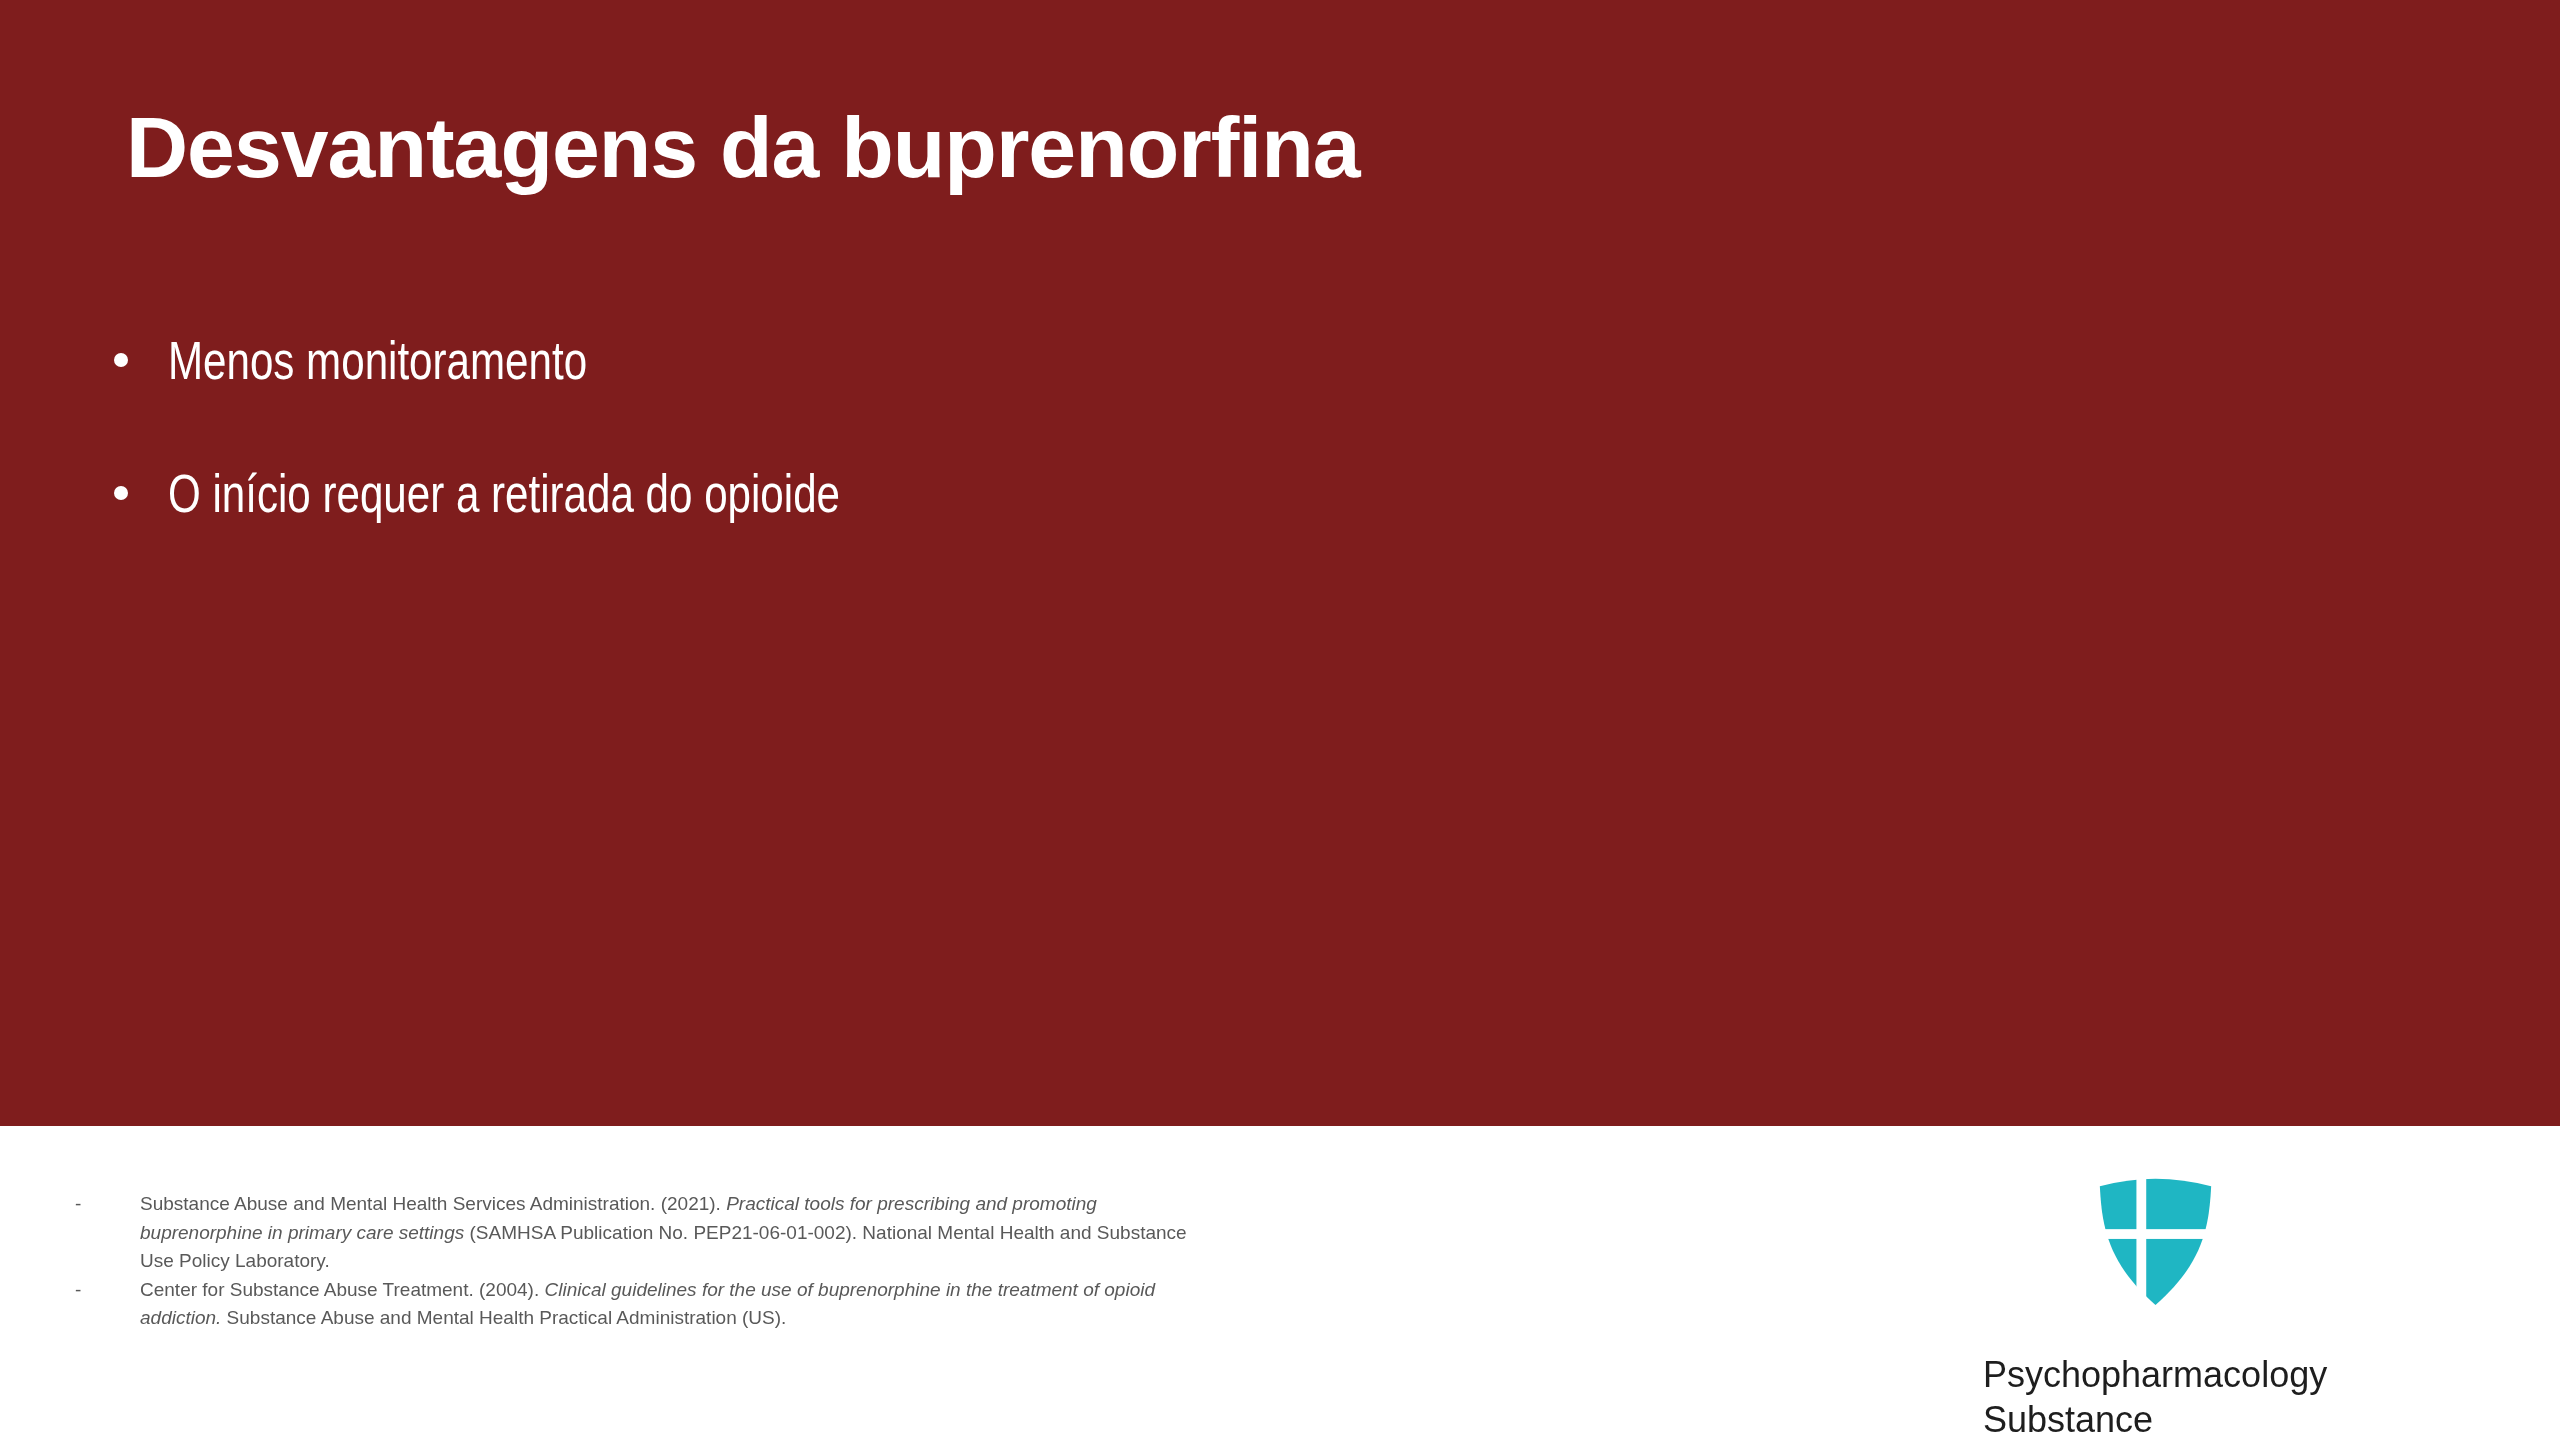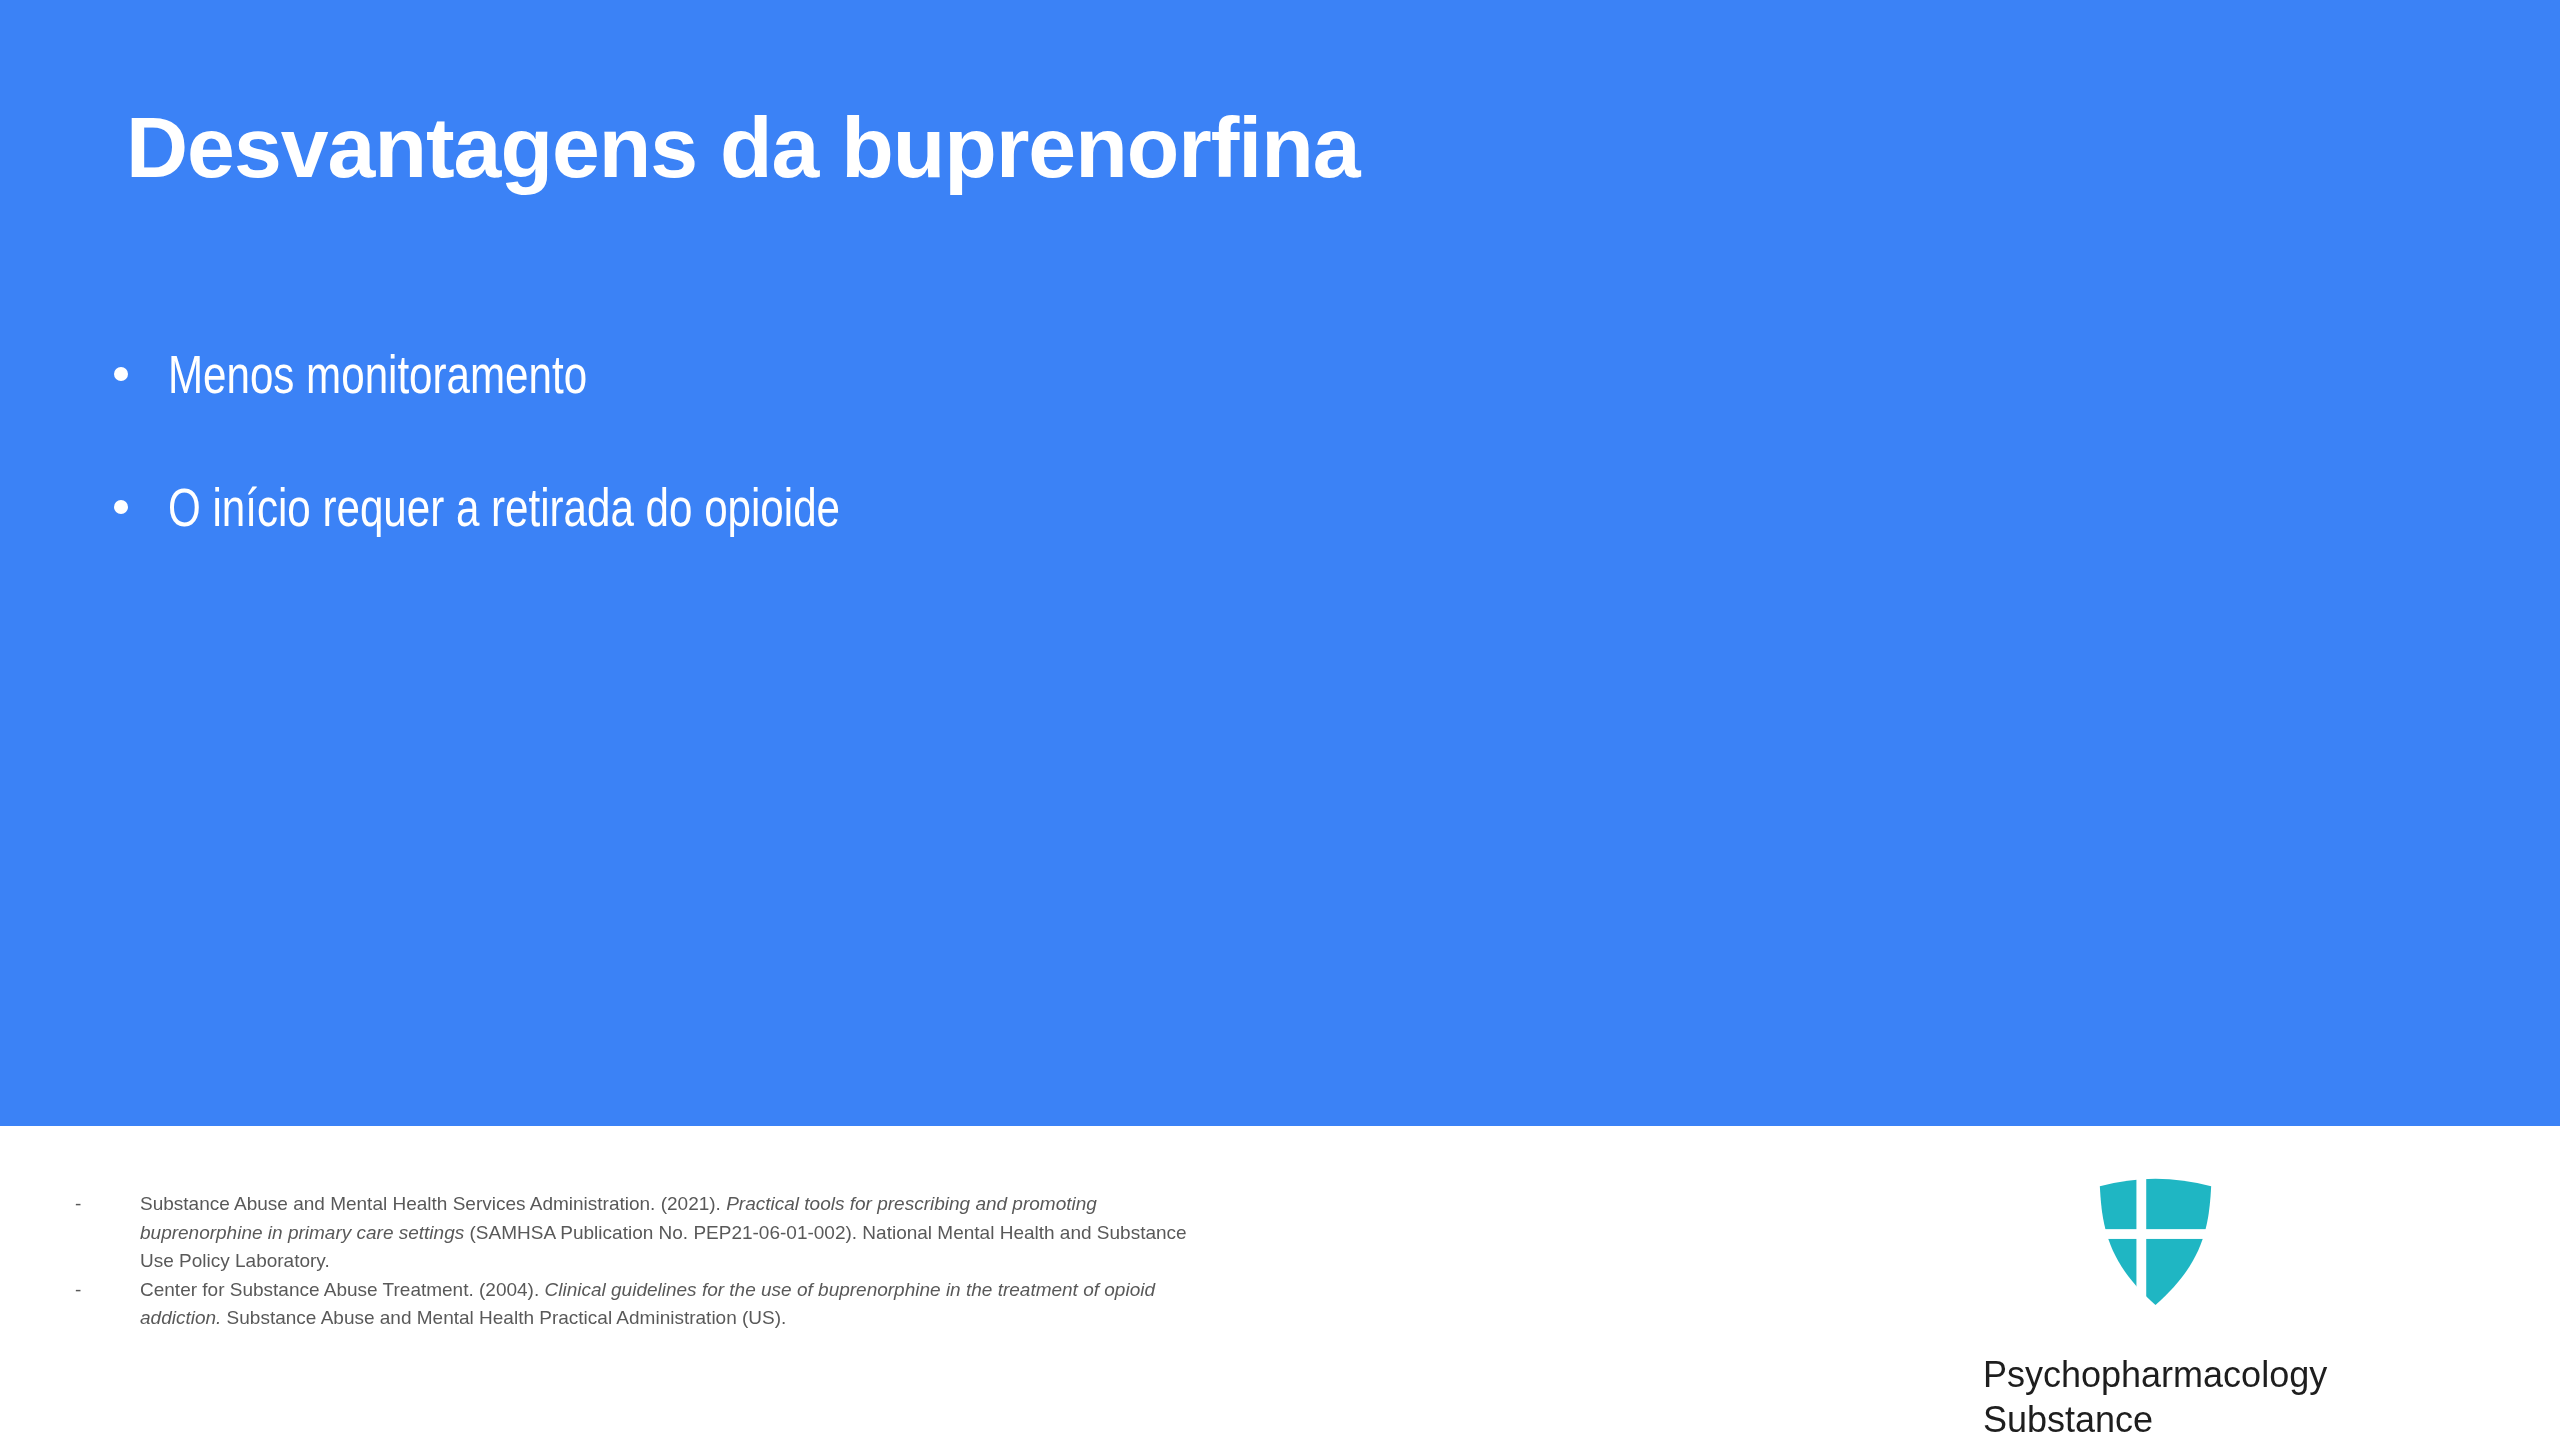--- a/index.html
+++ b/index.html
@@ -3,41 +3,41 @@
 <meta charset="utf-8">
 <style>
   * { margin: 0; padding: 0; box-sizing: border-box; }
   html, body { width: 2560px; height: 1440px; overflow: hidden; }
   body { font-family: "Liberation Sans", sans-serif; }
 
   .slide {
     position: relative;
     width: 2560px;
     height: 1361px;
-    background: #3b82f6;
+    background: #7f1d1d;
   }
 
   
   .title {
     position: absolute;
     left: 126px;
     top: 100px;
     color: #FFFFFF;
     font-size: 86px;
     line-height: 94px;
     font-weight: bold;
     letter-spacing: -1px;
     white-space: nowrap;
   }
 
   
   .bullets {
     position: absolute;
     left: 112px;
-    top: 344px;
+    top: 330px;
     list-style: none;
   }
   .bullets li {
     position: relative;
     height: 60px;
     margin-bottom: 73px;
     padding-left: 56px;
     display: flex;
     align-items: center;
   }

